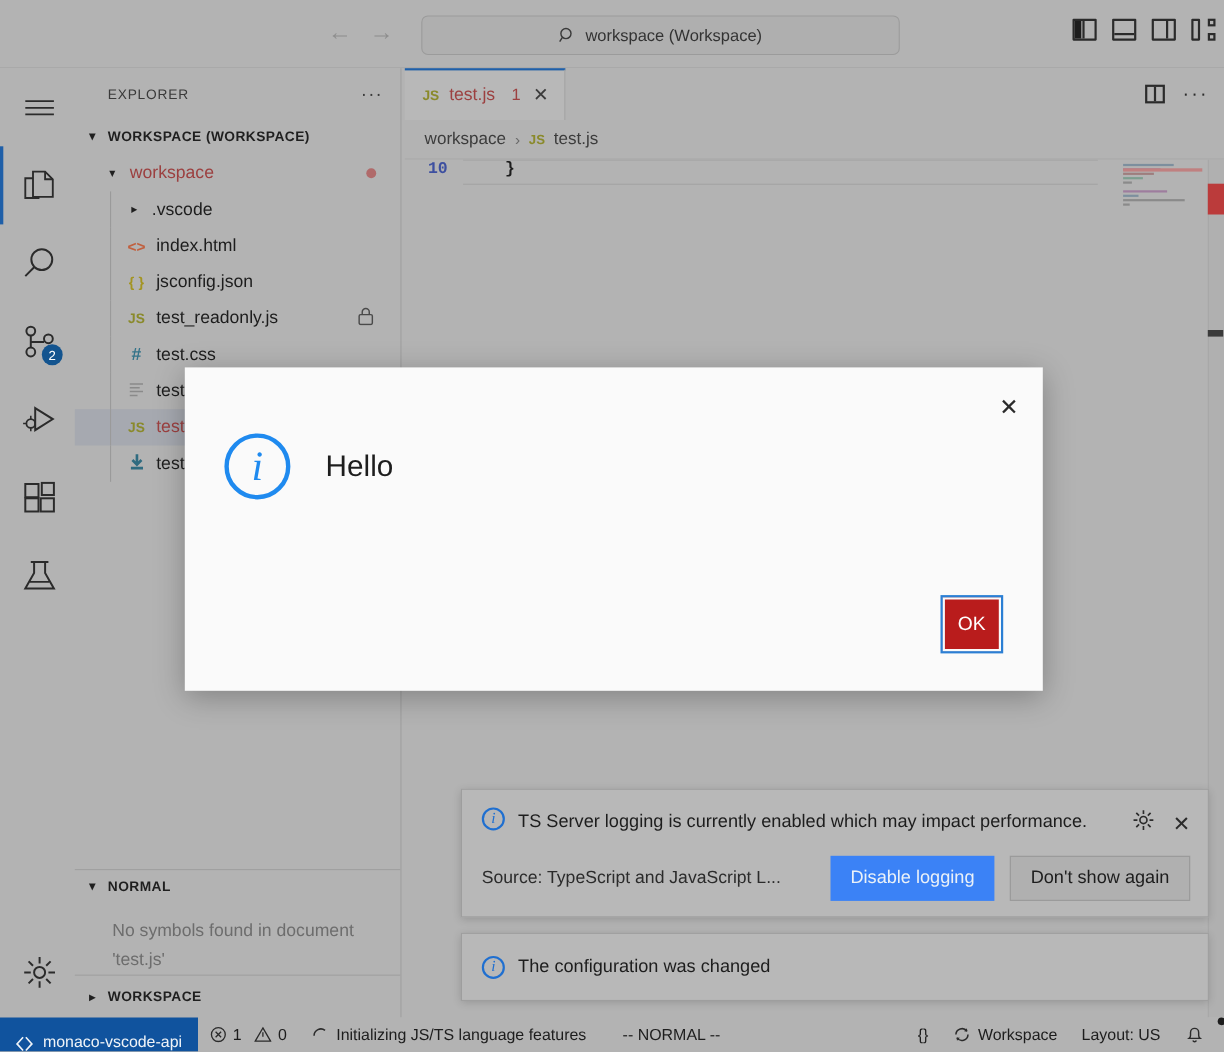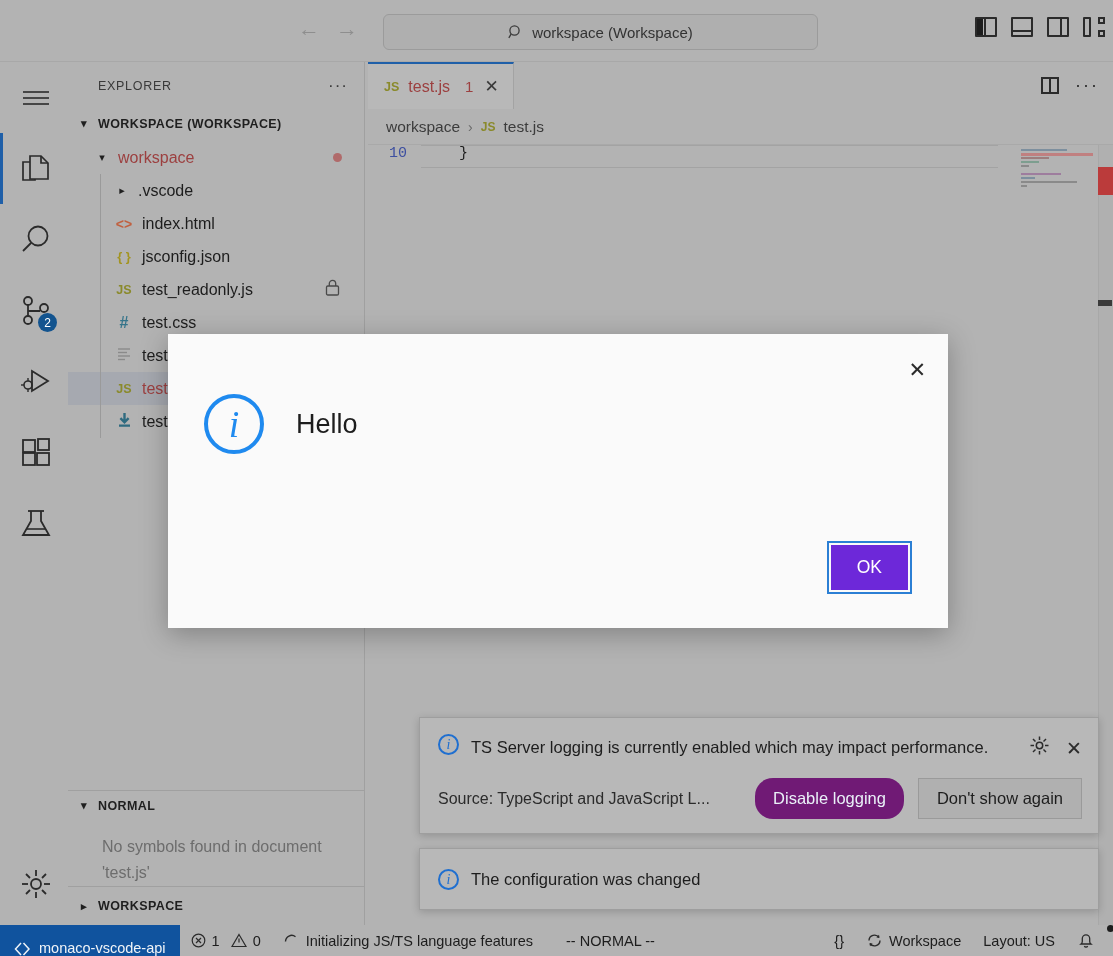--- a/index.html
+++ b/index.html
@@ -114,21 +114,21 @@
   .tab .tab-close { color: #3a3a3a; font-size: 17px; margin-left: 2px; }
   .tabs-actions { margin-left: auto; display: flex; align-items: center; gap: 16px; padding-right: 14px; }
   .split-ico { width: 18px; height: 17px; border: 2px solid #2b2b2b; position: relative; }
   .split-ico::after { content: ""; position: absolute; left: 6px; top: 0; bottom: 0; width: 2px; background: #2b2b2b; }
   .breadcrumb {
     height: 36px; display: flex; align-items: center; gap: 8px; padding-left: 18px;
     font-size: 15.5px; color: #3c3c3c; border-bottom: 1px solid #a9a9a9;
   }
   .bc-sep { color: #6a6a6a; font-size: 14px; }
   .bc-ji { color: #8a8a2b; font-size: 12px; font-weight: bold; }
-  .code-area { position: relative; flex: 1; overflow: hidden; }
+  .code-area { position: relative; flex: 1; overflow: hidden; font-weight: bold; }
   .code-line { display: flex; align-items: flex-start; height: 22px; }
   .ln { width: 53px; text-align: right; padding-right: 14px; color: #3d4fa0;
         font-family: "Liberation Mono", monospace; font-size: 15px; }
   .ctext { font-family: "Liberation Mono", monospace; font-size: 15px; color: #1d1d1d; padding-left: 38px; }
   .cursor-line { position: absolute; left: 53px; right: 115px; top: 0; height: 23px;
                  border-top: 1px solid #a3a3a3; border-bottom: 1px solid #a3a3a3; }
   .minimap { position: absolute; right: 20px; top: 0; width: 72px; bottom: 0; }
   .mm-line { height: 2px; margin-bottom: 2px; }
   .mm-sel { position: absolute; left: 0; right: 0; top: 8px; height: 3px; background: #c08080; }
   .ruler { position: absolute; right: 0; top: 0; bottom: 0; width: 15px; background: #b0b0b0;
@@ -149,38 +149,38 @@
   .notif-msg { font-size: 16.5px; line-height: 30px; color: #1d1d1d; flex: 1; padding-right: 8px; }
   .notif-actions { margin-left: auto; display: flex; gap: 16px; align-items: center;
                    padding-top: 3px; flex: none; }
   .gear { font-size: 19px; color: #2b2b2b; }
   .xbtn { font-size: 19px; color: #2b2b2b; }
   .notif-bottom { display: flex; align-items: center; gap: 0; margin-top: 16px; }
   .notif-source { font-size: 16px; color: #2b2b2b; white-space: nowrap; }
   .btn-row { margin-left: auto; display: flex; gap: 14px; }
   .btn { font-size: 16.5px; padding: 10px 18px; border: none; cursor: pointer;
          font-family: "Liberation Sans", sans-serif; }
-  .btn.primary { background: #701a75; color: #eaf1f8; border-radius: 18px; }
+  .btn.primary { background: #3b82f6; color: #eaf1f8; }
   .btn.secondary { background: #b0b0b0; color: #1d1d1d; border: 1px solid #9a9a9a; }
 
   
   .modal {
     position: absolute; left: 168px; top: 334px; width: 780px; height: 294px;
     background: #fafafa; box-shadow: 0 6px 26px rgba(0,0,0,.28);
   }
   .modal-close { position: absolute; right: 22px; top: 24px; font-size: 21px; color: #2b2b2b; }
   .modal-head { display: flex; align-items: center; gap: 32px; padding: 60px 0 0 36px; }
   .modal-ico { width: 60px; height: 60px; border: 4px solid #1f8aef; border-radius: 50%;
                display: flex; align-items: center; justify-content: center;
                color: #1f8aef; font-size: 38px; font-family: "Liberation Serif", serif;
                font-style: italic; flex: none; }
   .modal-title { font-size: 27px; color: #1d1d1d; }
   .modal-body { padding: 32px 0 0 136px; font-size: 17.5px; color: #1d1d1d; }
   .modal-foot { position: absolute; right: 38px; bottom: 36px; }
-  .ok-btn { background: #6d28d9; color: #fff; font-size: 17.5px; padding: 12px 26px;
+  .ok-btn { background: #b91c1c; color: #fff; font-size: 17.5px; padding: 12px 12px;
             border: 2px solid #fafafa; outline: 2px solid #2b7fd4; cursor: pointer;
             font-family: "Liberation Sans", sans-serif; }
 
   
   .statusbar {
     position: absolute; left: 0; right: 0; bottom: 0; height: 31px;
     background: #b3b3b3; display: flex; align-items: center;
     font-size: 14.5px; color: #1d1d1d;
   }
   .sb-remote { background: #10539e; color: #f0f4f8; height: 31px; display: flex;

